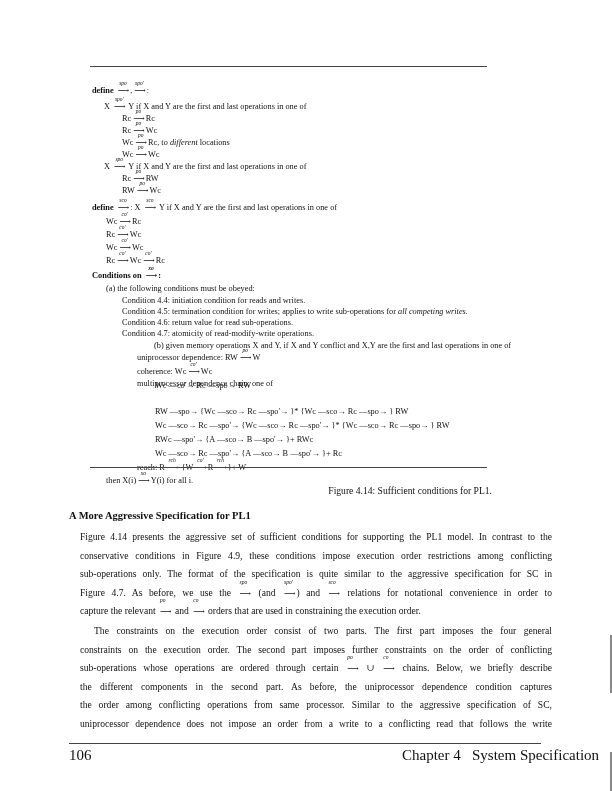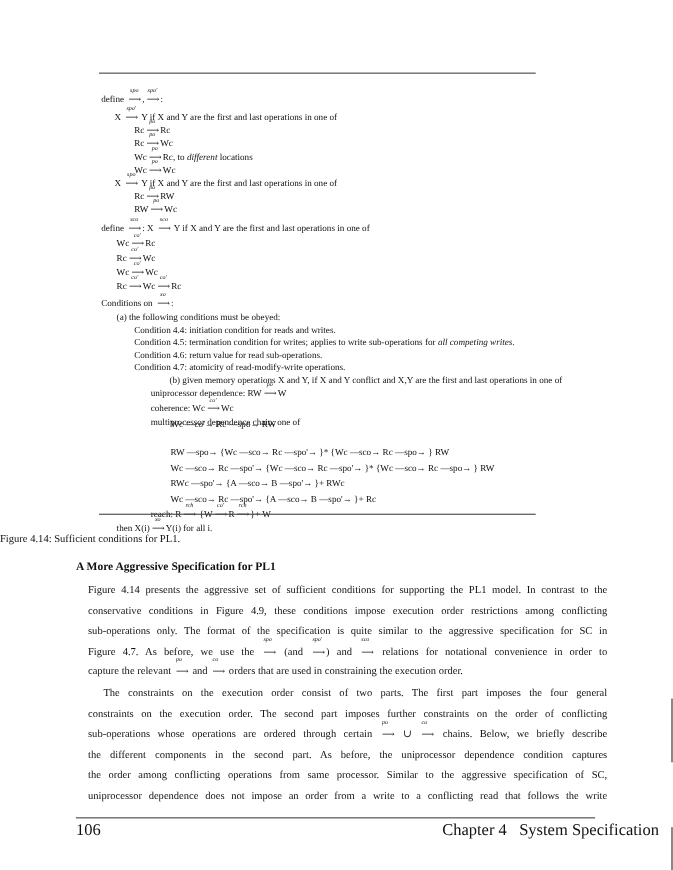--- a/index.html
+++ b/index.html
@@ -1,25 +1,25 @@
 <!DOCTYPE html>
 <html><head>
 <meta charset="utf-8">
 <style>
   html, body { margin:0; padding:0; background:#fff; }
   body { width:612px; height:791px; position:relative; overflow:hidden;
          font-family:"Liberation Serif","DejaVu Serif",serif; color:#111; }
   .rule { position:absolute; height:1px; background:#444; }
   .ln { position:absolute; white-space:nowrap; font-size:8.3px; line-height:10px; }
-  .b { font-weight:normal; }
+  .b { font-weight:bold; }
   .i { font-style:italic; }
   .arr { display:inline-block; position:relative; vertical-align:baseline; text-align:center; margin:0 2px; }
   .arr .lab { position:absolute; left:0; right:0; top:-6px; font-size:5.5px; font-style:italic; line-height:6px; }
   .arr .shaft { display:inline-block; font-size:8px; line-height:10px; letter-spacing:-1px; }
-  .caption { position:absolute; left:0; width:492px; text-align:left; font-size:9.6px; top:485px; }
+  .caption { position:absolute; left:0; width:492px; text-align:right; font-size:9.6px; top:485px; }
   .h2 { position:absolute; left:69px; top:510px; font-size:10.5px; font-weight:bold; }
   .para { position:absolute; left:80px; width:472px; font-size:9.6px; line-height:18.6px; text-align:justify; }
   .pline { display:block; white-space:nowrap; text-align-last:justify; }
   .pline.last { text-align-last:left; }
   .para .arr .lab { top:-5px; font-size:5.5px; }
   .footer { position:absolute; top:747px; font-size:15px; }
   .edge { position:absolute; left:610px; width:2px; background:#888; }
 </style>
 </head>
 <body>

